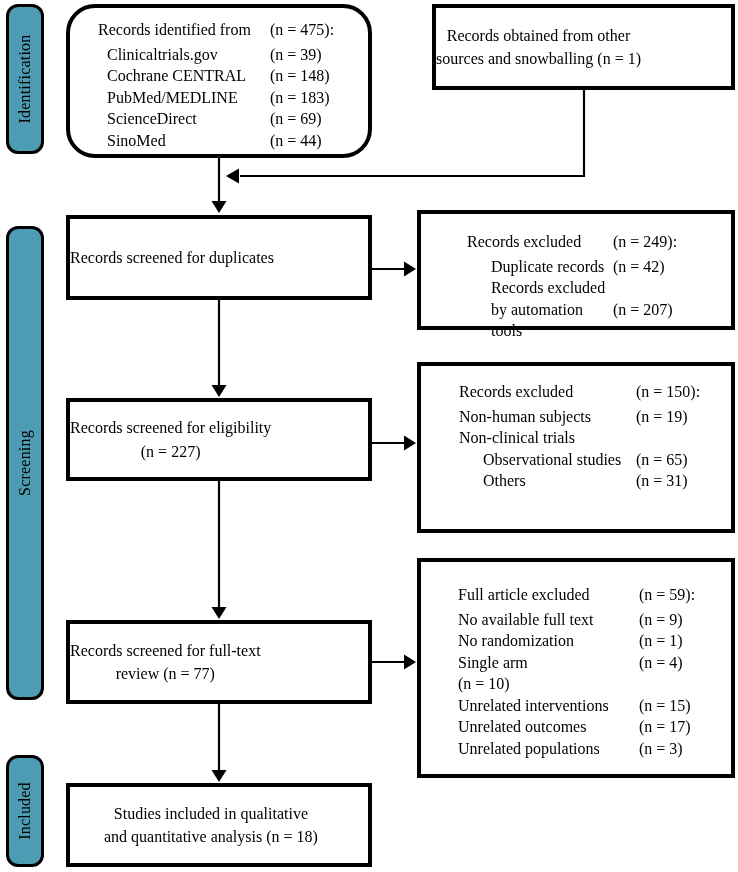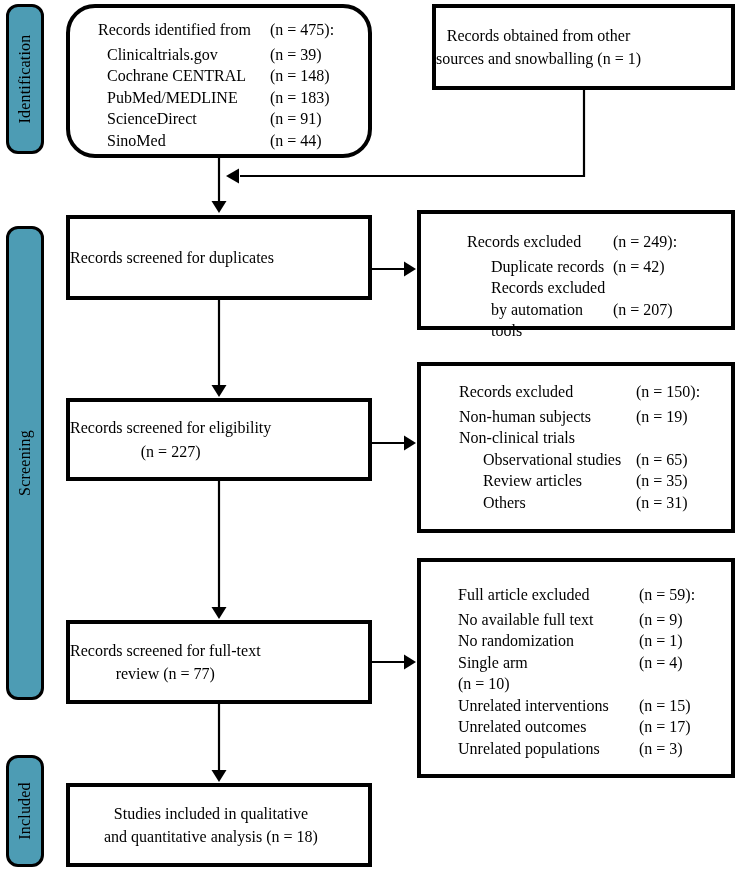--- a/index.html
+++ b/index.html
@@ -146,21 +146,21 @@
     <div class="lb-row">
       <span class="ind-sm">Cochrane CENTRAL</span>
       <span>(n = 148)</span>
     </div>
     <div class="lb-row">
       <span class="ind-sm">PubMed/MEDLINE</span>
       <span>(n = 183)</span>
     </div>
     <div class="lb-row">
       <span class="ind-sm">ScienceDirect</span>
-      <span>(n = 91)</span>
+      <span>(n = 69)</span>
     </div>
     <div class="lb-row">
       <span class="ind-sm">SinoMed</span>
       <span>(n = 44)</span>
     </div>
   </div>
 
   <div class="box center-box" id="box-other">
     <div>
       <div>Records obtained from other</div>
@@ -211,24 +211,20 @@
     </div>
     <div class="lb-row">
       <span>Non-clinical trials</span>
       <span></span>
     </div>
     <div class="lb-row">
       <span class="ind">Observational studies</span>
       <span>(n = 65)</span>
     </div>
     <div class="lb-row">
-      <span class="ind">Review articles</span>
-      <span>(n = 35)</span>
-    </div>
-    <div class="lb-row">
       <span class="ind">Others</span>
       <span>(n = 31)</span>
     </div>
   </div>
 
   <div class="box center-box" id="box-fulltext">
     <div>
       <div>Records screened for full-text</div>
       <div>review (n = 77)</div>
     </div>

